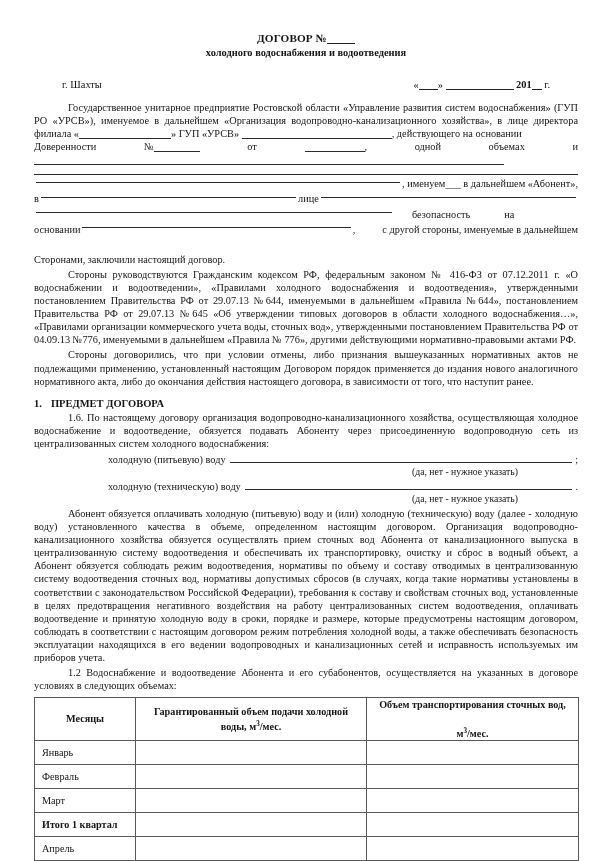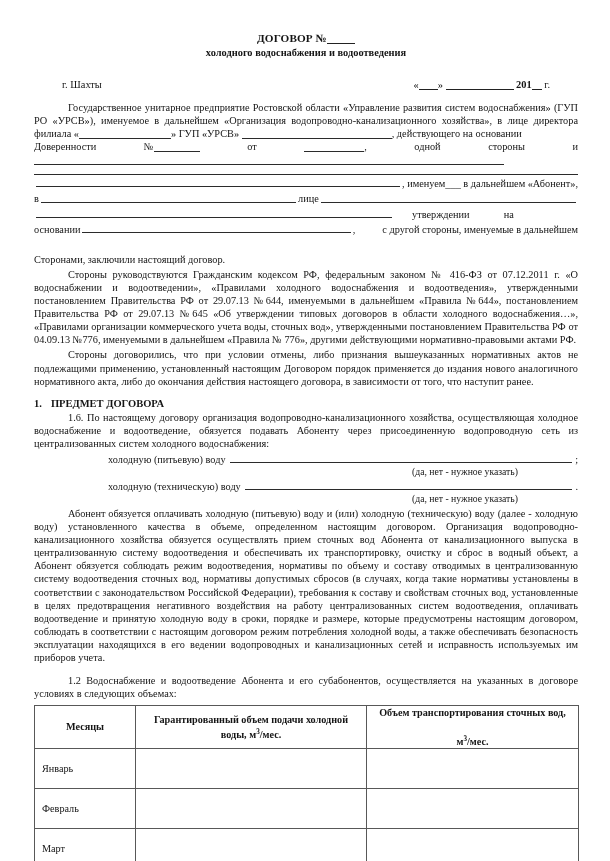--- a/index.html
+++ b/index.html
@@ -102,21 +102,21 @@
   }
   .rule-part {
     border-bottom: 1px solid #2b2b2b;
     height: 0;
     margin: 11px 0 0 0;
   }
 
   
   .line-row {
     display: flex;
-    align-items: flex-end;
+    align-items: center;
     font-size: 10.3px;
     line-height: 13.1px;
     margin-top: 2px;
   }
   .line-row .grow {
     flex: 1 1 auto;
     border-bottom: 1px solid #2b2b2b;
     margin: 0 2px 3px 2px;
   }
   .spread {
@@ -161,21 +161,21 @@
   
   table.vol {
     border-collapse: collapse;
     width: 544px;
     margin-top: 5px;
     table-layout: fixed;
   }
   table.vol th, table.vol td {
     border: 1px solid #585858;
     font-size: 10.2px;
-    padding: 8px;
+    padding: 0;
   }
   table.vol th {
     font-weight: bold;
     text-align: center;
     height: 41px;
     line-height: 13px;
     padding: 0 6px;
   }
   table.vol td.month {
     padding-left: 7px;
@@ -208,42 +208,42 @@
     <div class="gap-md"></div>
 
     <p class="just"><span>Государственное унитарное предприятие Ростовской области «Управление развития систем водоснабжения» (ГУП РО «УРСВ»), именуемое в дальнейшем «Организация водопроводно-канализационного хозяйства», в лице директора филиала «</span><span class="fill fill-w1"></span><span>» ГУП «УРСВ»</span> <span class="fill fill-w2"></span><span>, действующего на основании</span></p>
 
     <div class="spread">
       <span>Доверенности</span>
       <span><span>№</span><span class="fill fill-w3"></span></span>
       <span>от</span>
       <span><span class="fill fill-w4"></span><span>,</span></span>
       <span>одной</span>
-      <span>стороны</span>
+      <span>объемах</span>
       <span>и</span>
     </div>
 
     <div class="rule-part" style="width:470px"></div>
     <div class="rule-full" style="margin-top:9px"></div>
 
     <div class="line-row">
       <span class="grow"></span>
       <span>, именуем___ в дальнейшем «Абонент»,</span>
     </div>
 
     <div class="line-row">
       <span>в</span>
       <span class="grow"></span>
       <span>лице</span>
       <span class="grow"></span>
     </div>
 
     <div class="line-row">
       <span class="grow" style="max-width:356px"></span>
-      <span style="margin-left:18px">утверждении</span>
+      <span style="margin-left:18px">безопасность</span>
       <span style="margin-left:34px">на</span>
     </div>
 
     <div class="line-row">
       <span>основании</span>
       <span class="grow" style="max-width:274px"></span>
       <span>,</span>
       <span style="margin-left:27px">с другой стороны, именуемые в дальнейшем</span>
     </div>
 
@@ -268,21 +268,21 @@
 
     <div class="water-line">
       <span class="label">холодную (техническую) воду</span>
       <span class="grow"></span>
       <span>.</span>
     </div>
     <div class="hint">(да, нет - нужное указать)</div>
 
     <p class="just" style="margin-top:3px">Абонент обязуется оплачивать холодную (питьевую) воду и (или) холодную (техническую) воду (далее - холодную воду) установленного качества в объеме, определенном настоящим договором. Организация водопроводно-канализационного хозяйства обязуется осуществлять прием сточных вод Абонента от канализационного выпуска в централизованную систему водоотведения и обеспечивать их транспортировку, очистку и сброс в водный объект, а Абонент обязуется соблюдать режим водоотведения, нормативы по объему и составу отводимых в централизованную систему водоотведения сточных вод, нормативы допустимых сбросов (в случаях, когда такие нормативы установлены в соответствии с законодательством Российской Федерации), требования к составу и свойствам сточных вод, установленные в целях предотвращения негативного воздействия на работу централизованных систем водоотведения, оплачивать водоотведение и принятую холодную воду в сроки, порядке и размере, которые предусмотрены настоящим договором, соблюдать в соответствии с настоящим договором режим потребления холодной воды, а также обеспечивать безопасность эксплуатации находящихся в его ведении водопроводных и канализационных сетей и исправность используемых им приборов учета.</p>
 
-    <p class="just" style="margin-top:10px">1.2  Водоснабжение и водоотведение Абонента и его  субабонентов, осуществляется   на указанных в договоре условиях в следующих объемах:</p>
+    <p class="just" style="margin-top:2px">1.2  Водоснабжение и водоотведение Абонента и его  субабонентов, осуществляется   на указанных в договоре условиях в следующих объемах:</p>
 
     <table class="vol">
       <colgroup>
           <col class="c1">
           <col class="c2">
           <col class="c3">
         </colgroup>
       <thead>
         <tr>
           <th>Месяцы</th>

